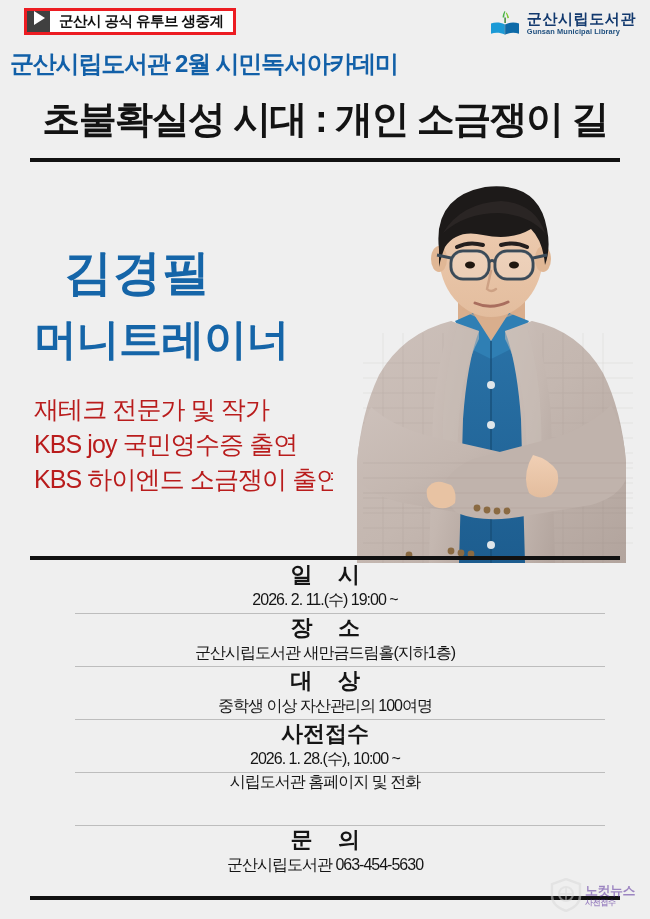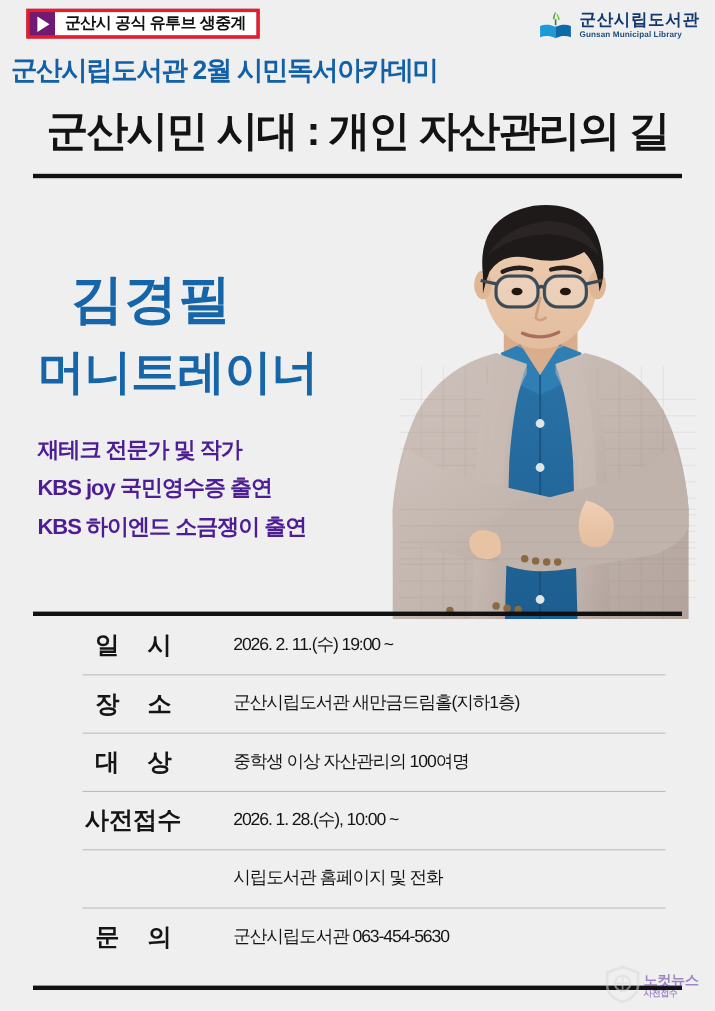--- a/index.html
+++ b/index.html
@@ -24,22 +24,22 @@
     background: #efefef;
   }
 
   
   .live-badge {
     position: absolute;
     left: 24px;
     top: 8px;
     height: 27px;
     display: flex;
-    align-items: center;
-    background: #701a75;
+    align-items: flex-start;
+    background: #404040;
     border: 3px solid #ec1c22;
     box-sizing: border-box;
     padding: 0 0 0 3px;
   }
   .live-badge .play-tri {
     width: 0;
     height: 0;
     border-left: 11px solid #ffffff;
     border-top: 7px solid transparent;
     border-bottom: 7px solid transparent;
@@ -148,23 +148,23 @@
     color: #1565a8;
     letter-spacing: -0.5px;
     line-height: 1;
     white-space: nowrap;
     text-align: center;
   }
   .speaker-bio {
     position: absolute;
     left: 34px;
     top: 392px;
-    font-size: 20px;
-    font-weight: 700;
-    color: #4c1d95;
+    font-size: 25px;
+    font-weight: 400;
+    color: #b91c1c;
     letter-spacing: -0.9px;
     line-height: 35px;
     white-space: nowrap;
   }
   .speaker-bio div { white-space: nowrap; }
 
   
   .portrait {
     position: absolute;
     left: 333px;
@@ -194,20 +194,21 @@
     width: 590px;
     height: 4px;
     background: #111111;
   }
   .info-row {
     position: relative;
     display: flex;
     align-items: center;
     height: 53px;
     box-sizing: border-box;
+    flex-direction: column;
   }
   .info-row + .info-row::before {
     content: "";
     position: absolute;
     left: 45px;
     right: 15px;
     top: 0;
     height: 1px;
     background: #bdbdbd;
   }
@@ -292,21 +293,21 @@
         <path d="M15.8 15.1 L16.2 15.1 L16.2 25.8 L15.8 25.8 Z" fill="#0a4d7a"></path>
       </svg>
     </span>
     <span class="logo-words">
       <span class="logo-ko">군산시립도서관</span>
       <span class="logo-en">Gunsan Municipal Library</span>
     </span>
   </div>
 
   <div class="subtitle">군산시립도서관 2월 시민독서아카데미</div>
-  <div class="main-title">군산시민 시대 : 개인 자산관리의 길</div>
+  <div class="main-title">초불확실성 시대 : 개인 소금쟁이 길</div>
   <div class="rule-top"></div>
 
   <div class="speaker-name">김경필</div>
   <div class="speaker-role">머니트레이너</div>
   <div class="speaker-bio">
     <div>재테크 전문가 및 작가</div>
     <div>KBS joy 국민영수증 출연</div>
     <div>KBS 하이엔드 소금쟁이 출연</div>
   </div>
 

